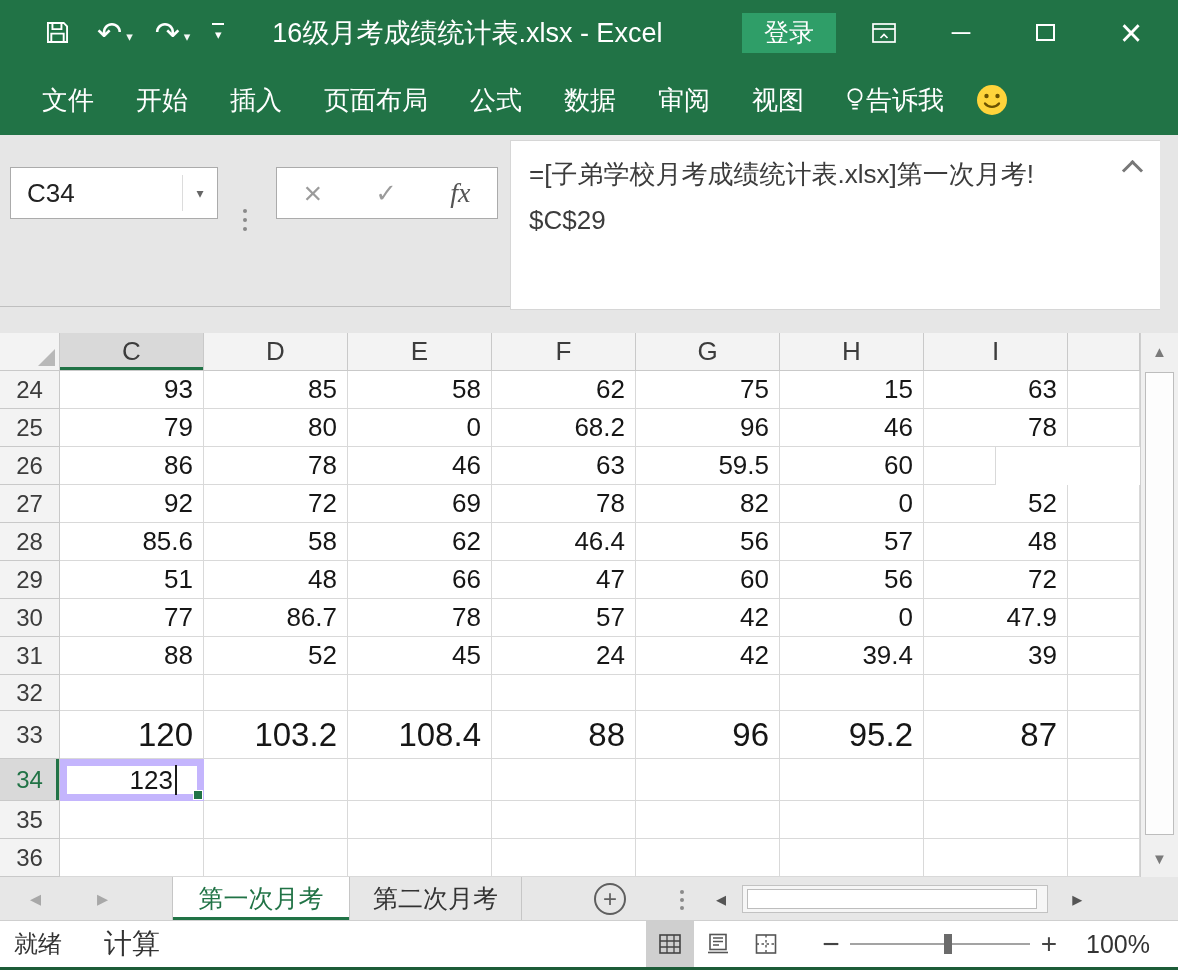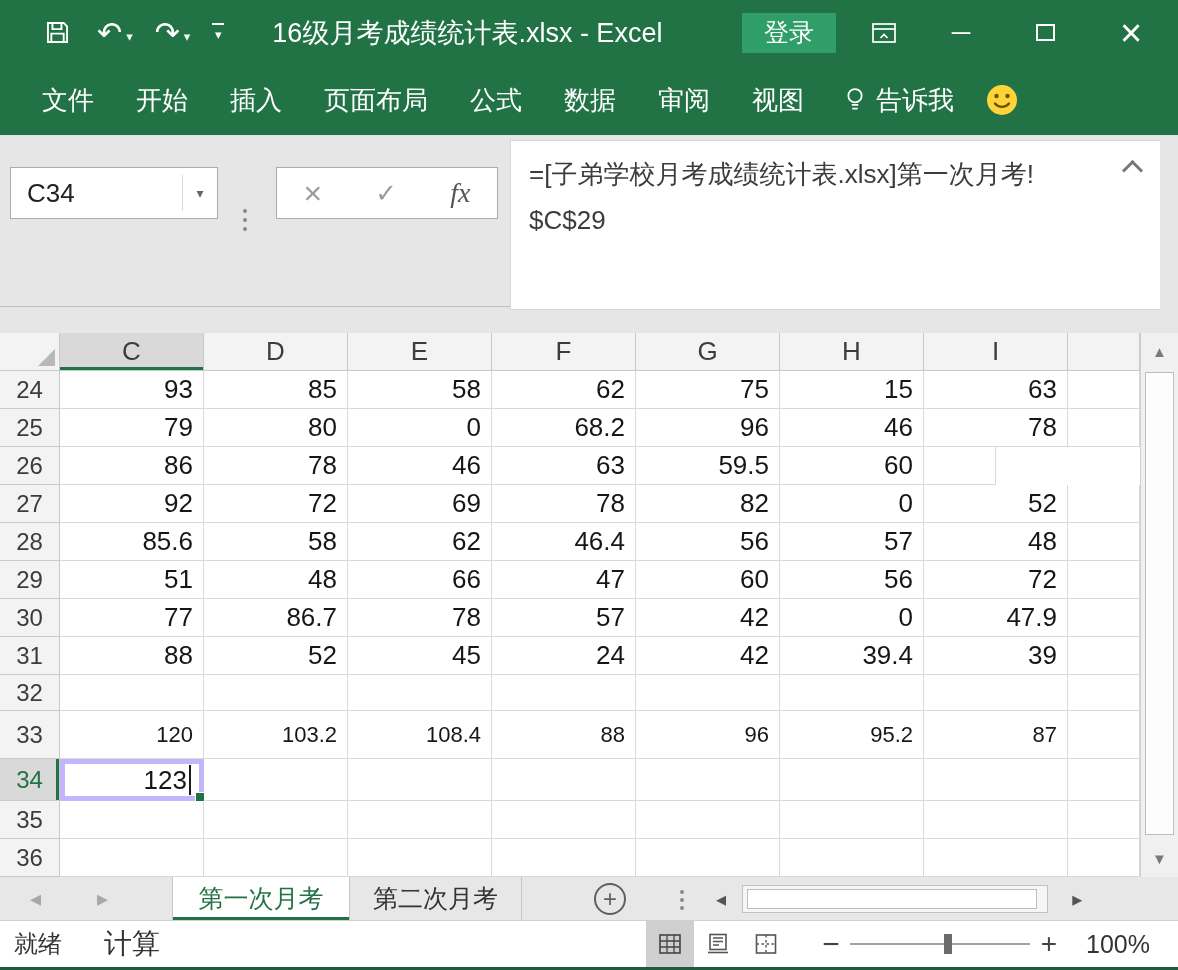--- a/index.html
+++ b/index.html
@@ -25,21 +25,21 @@
   .win-btn{width:34px;text-align:center}
   .win-min{margin-left:46px;font-size:26px}
   .win-max{margin-left:50px;display:flex;justify-content:center}
   .win-max i{display:block;width:19px;height:17px;border:2px solid #fff}
   .win-close{margin-left:52px;margin-right:30px;font-size:38px;font-weight:300;line-height:38px}
 
   
   .ribbon{position:absolute;top:65px;left:0;right:0;height:70px;background:#217346;
     display:flex;align-items:center;color:#fff}
   .rtab{font-size:26px;margin-left:42px;white-space:nowrap}
-  .tellme{margin-left:40px;display:flex;align-items:center;gap:10px}
+  .tellme{margin-left:40px;display:flex;align-items:center;}
   .tellme span{font-size:26px}
   .share-btn{margin-left:auto;width:118px;height:48px;background:#175d3b;display:flex;
     align-items:center;justify-content:center;gap:10px;font-size:26px}
   .smiley{margin-left:30px;margin-right:26px;display:flex;align-items:center}
 
   
   .fregion{position:absolute;top:135px;left:0;right:18px;height:172px;background:#e6e6e6;
     border-bottom:1px solid #bfbfbf}
   .namebox{position:absolute;left:10px;top:32px;width:208px;height:52px;background:#fff;
     border:1px solid #ababab;display:flex;align-items:center}
@@ -72,22 +72,22 @@
     display:flex;align-items:center;justify-content:center}
   .ch-sel{background:#d9d9d9;box-shadow:inset 0 -3px 0 #217346}
   .rh{width:60px;flex:none;background:#f3f3f3;border-right:1px solid #c9c9c9;
     border-bottom:1px solid #c9c9c9;font-size:24px;color:#3c3c3c;
     display:flex;align-items:center;justify-content:center}
   .sel-rh{background:#d9d9d9;color:#217346;box-shadow:inset -3px 0 0 #217346}
   .c{width:144px;flex:none;border-right:1px solid #d9d9d9;border-bottom:1px solid #d9d9d9;
     font-size:26px;color:#161616;display:flex;align-items:center;justify-content:flex-end;
     padding-right:10px;background:#fff}
   .bc{width:72px !important;padding:0}
-  .r33 .c{font-size:22px}
-  .selc{position:relative;z-index:2;border:5px solid #c4b5fd;padding-right:8px}
+  .r33 .c{font-size:33px}
+  .selc{position:relative;z-index:2;border:7px solid #c4b5fd;padding-right:20px}
   .caret{width:2px;height:30px;background:#1a1a1a;margin-left:2px}
   .fillh{position:absolute;right:-6px;bottom:-6px;width:10px;height:10px;
     background:#217346;border:1px solid #fff}
 
   
   .vscroll{position:absolute;top:333px;left:1140px;width:38px;height:544px;
     background:#f0f0f0;border-left:1px solid #cfcfcf;display:flex;flex-direction:column}
   .vbtn{height:37px;flex:none;display:flex;align-items:center;justify-content:center;
     color:#7a7a7a;font-size:15px}
   .vtrack{flex:1;position:relative}

